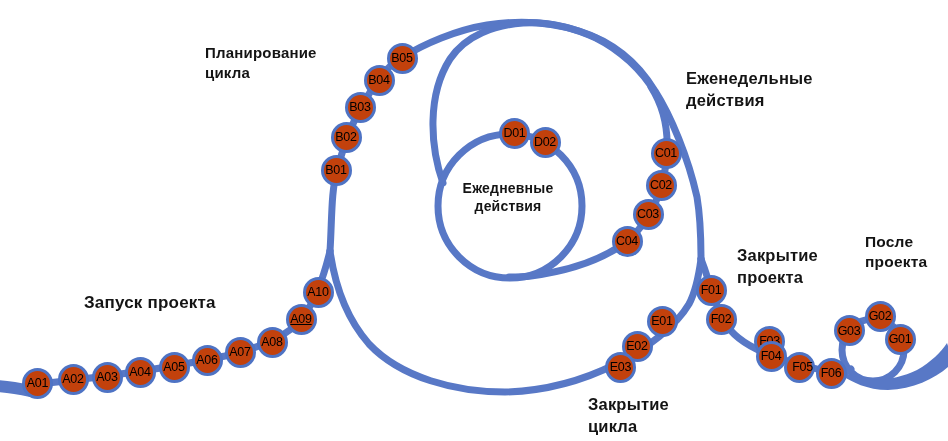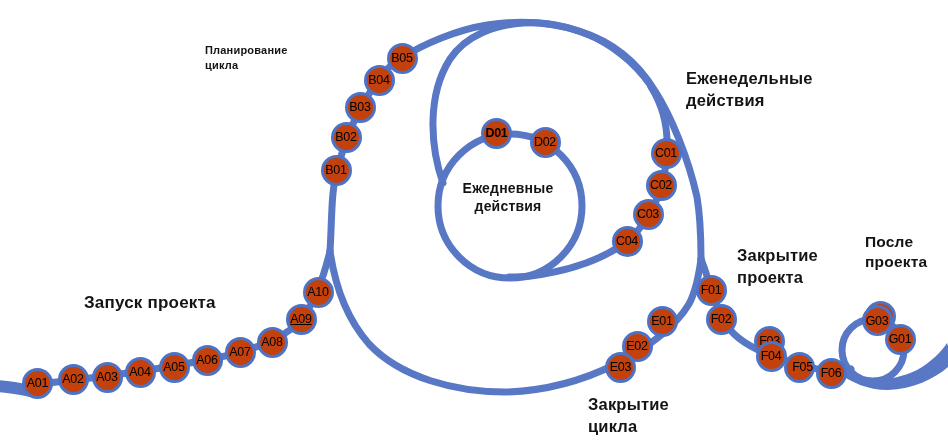--- a/index.html
+++ b/index.html
@@ -139,21 +139,21 @@
       </div>
       <div class="node" style="left: 645.5px; top: 169.5px;">
         <span>C02</span>
       </div>
       <div class="node" style="left: 632.5px; top: 198.5px;">
         <span>C03</span>
       </div>
       <div class="node" style="left: 611.5px; top: 225.5px;">
         <span>C04</span>
       </div>
-      <div class="node" style="left: 481px; top: 117.5px; font-weight: bold;">
+      <div class="node" style="left: 499px; top: 117.5px;">
         <span>D01</span>
       </div>
       <div class="node" style="left: 529.5px; top: 126.5px;">
         <span>D02</span>
       </div>
       <div class="node" style="left: 646.5px; top: 305.5px;">
         <span>E01</span>
       </div>
       <div class="node" style="left: 621.5px; top: 330.5px;">
         <span>E02</span>
@@ -178,27 +178,27 @@
       </div>
       <div class="node" style="left: 815.5px; top: 357.5px;">
         <span>F06</span>
       </div>
       <div class="node" style="left: 884.5px; top: 323.5px;">
         <span>G01</span>
       </div>
       <div class="node" style="left: 864.5px; top: 300.5px;">
         <span>G02</span>
       </div>
-      <div class="node" style="left: 833.5px; top: 305px; margin-left: 28px;">
+      <div class="node" style="left: 833.5px; top: 315px;">
         <span>G03</span>
       </div>
     </div>
   <div id="labels-layer">
       <div class="section-label" style="left: 84px; top: 292px; font-size: 17px;">Запуск проекта</div>
-      <div class="section-label" style="left: 205px; top: 43px; font-size: 11px;">Планирование
+      <div class="section-label" style="left: 205px; top: 43px; font-size: 15px;">Планирование
 цикла</div>
       <div class="section-label" style="left: 686px; top: 68px; font-size: 16.5px;">Еженедельные
 действия</div>
       <div class="section-label center" style="left: 408px; width: 200px; top: 179px; font-size: 14px;">Ежедневные
 действия</div>
       <div class="section-label" style="left: 588px; top: 394px; font-size: 16.5px;">Закрытие
 цикла</div>
       <div class="section-label" style="left: 737px; top: 245px; font-size: 16.5px;">Закрытие
 проекта</div>
       <div class="section-label" style="left: 865px; top: 232px; font-size: 15.5px;">После

